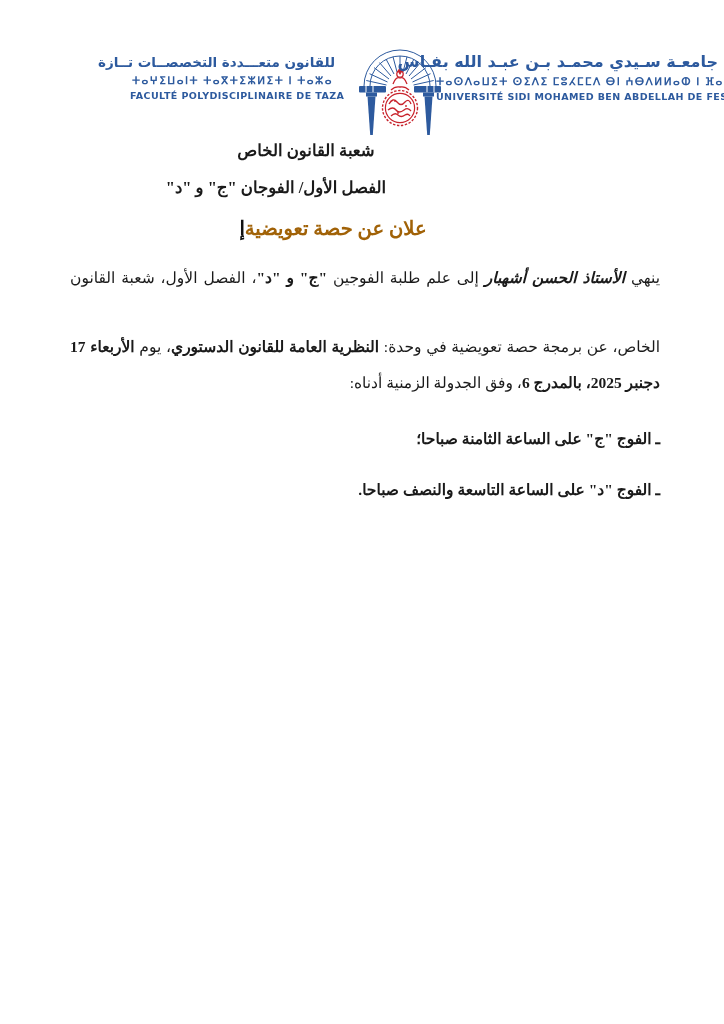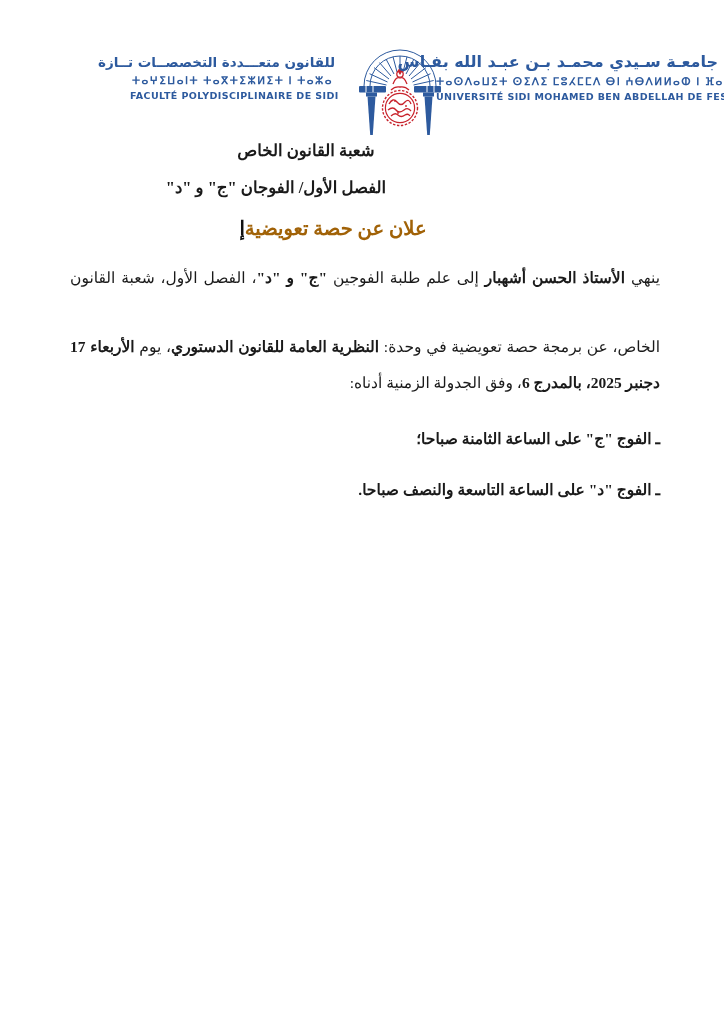--- a/index.html
+++ b/index.html
@@ -60,21 +60,21 @@
 </head>
 <body>
 
 <div class="page">
 
   <div class="letterhead">
 
     <div class="head-block head-left">
       <div class="head-ar">للقانون متعـــددة التخصصــات تــازة</div>
       <div class="head-tif">ⵜⴰⵖⵉⵡⴰⵏⵜ ⵜⴰⴳⵜⵉⵣⵍⵉⵜ ⵏ ⵜⴰⵣⴰ</div>
-      <div class="head-fr">FACULTÉ POLYDISCIPLINAIRE DE SIDI</div>
+      <div class="head-fr">FACULTÉ POLYDISCIPLINAIRE DE TAZA</div>
     </div>
 
     <div class="logo">
       <svg viewBox="0 0 84 96" width="84" height="96" xmlns="http://www.w3.org/2000/svg">
 
         <g stroke="#2d5a9e" stroke-width="1" fill="none">
           <path d="M6,42 A36,36 0 0 1 78,42"></path>
           <path d="M12,42 A30,30 0 0 1 72,42"></path>
           <g>
             <line x1="42" y1="12" x2="42" y2="28"></line>
@@ -135,20 +135,20 @@
       <div class="head-ar">جامعـة سـيدي محمـد بـن عبـد الله بفـاس</div>
       <div class="head-tif">ⵜⴰⵙⴷⴰⵡⵉⵜ ⵙⵉⴷⵉ ⵎⵓⵃⵎⵎⴷ ⴱⵏ ⵄⴱⴷⵍⵍⴰⵀ ⵏ ⴼⴰⵙ</div>
       <div class="head-fr">UNIVERSITÉ SIDI MOHAMED BEN ABDELLAH DE FES</div>
     </div>
   </div>
 
   <div class="h-line h-dept">شعبة القانون الخاص</div>
   <div class="h-line h-sem">الفصل الأول/ الفوجان "ج" و "د"</div>
   <div class="h-line h-ann"><span class="red">علان عن حصة تعويضية</span><span class="blk">إ</span></div>
 
-  <div class="b-line just b1"><span>ينهي </span><span style="font-weight: bold;">الأستاذ الحسن أشهبار</span><span> إلى علم طلبة الفوجين </span><span style="font-weight: bold;">"ج" و "د"</span><span>، الفصل الأول، شعبة القانون</span></div>
+  <div class="b-line just b1"><span>ينهي </span><span style="font-weight: bold; font-style: italic;">الأستاذ الحسن أشهبار</span><span> إلى علم طلبة الفوجين </span><span style="font-weight: bold;">"ج" و "د"</span><span>، الفصل الأول، شعبة القانون</span></div>
   <div class="b-line just b2"><span>الخاص، عن برمجة حصة تعويضية في وحدة: </span><span style="font-weight: bold;">النظرية العامة للقانون الدستوري</span><span>، يوم </span><span style="font-weight: bold;">الأربعاء 17</span></div>
   <div class="b-line b3"><span style="font-weight: bold;">دجنبر 2025، بالمدرج 6</span><span>، وفق الجدولة الزمنية أدناه:</span></div>
 
   <div class="item i1">ـ الفوج "ج" على الساعة الثامنة صباحا؛</div>
   <div class="item i2">ـ الفوج "د" على الساعة التاسعة والنصف صباحا.</div>
 
 </div>
 
 </body></html>

